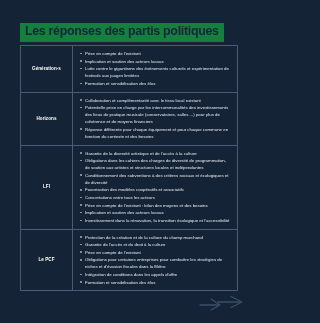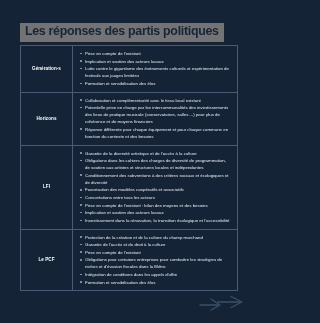--- a/index.html
+++ b/index.html
@@ -20,21 +20,21 @@
     height: 323px;
     box-sizing: border-box;
   }
   .title-wrap {
     position: absolute;
     left: 20px;
     top: 21px;
   }
   .title-band {
     display: inline-block;
-    background: #737373;
+    background: #15803d;
     color: #16253a;
     font-size: 12.4px;
     font-weight: bold;
     letter-spacing: -0.3px;
     padding: 2px 5px 3px 5px;
     line-height: 1.12;
     white-space: nowrap;
   }
   .table {
     position: absolute;

